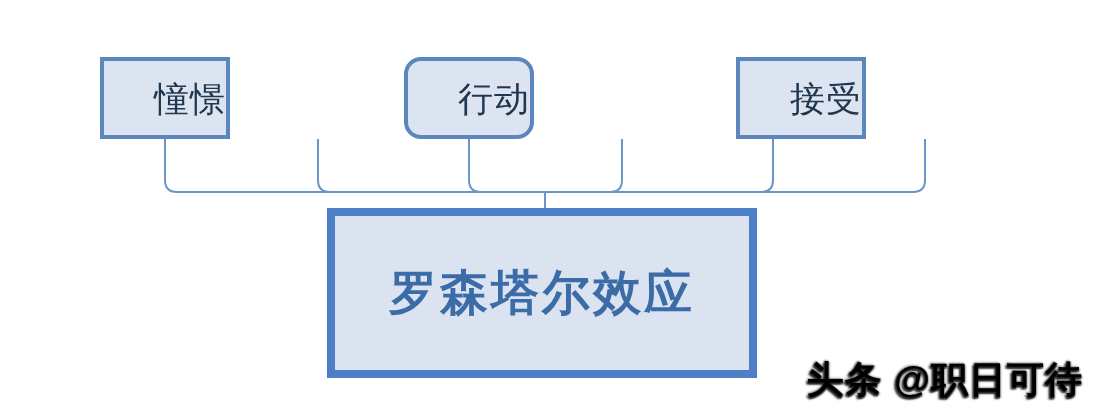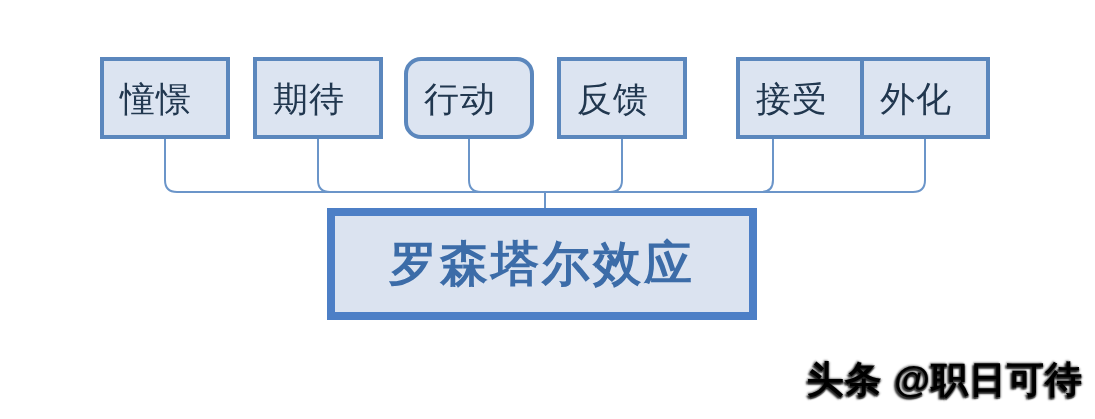--- a/index.html
+++ b/index.html
@@ -19,21 +19,21 @@
   .node {
     position: absolute;
     top: 57px;
     width: 130px;
     height: 82px;
     box-sizing: border-box;
     background: var(--node-fill, #dce4f1);
     border: 4px solid var(--node-border, #5b87bd);
     display: flex;
     align-items: center;
-    justify-content: flex-start;
+    justify-content: flex-end;
     padding-left: 16px;
   }
   .node span {
     font-size: 35px;
     color: var(--node-text, #21374f);
     letter-spacing: 1px;
     line-height: 1;
   }
   .n1 { left: 100px; }
   .n2 { left: 253px; }
@@ -55,21 +55,21 @@
     stroke: var(--connector, #6b95c9);
     stroke-width: 2;
   }
 
   
   .main-box {
     position: absolute;
     left: 327px;
     top: 208px;
     width: 430px;
-    height: 112px;
+    height: 170px;
     box-sizing: border-box;
     background: var(--main-fill, #dbe3f0);
     border: 8px solid var(--main-border, #4d7fc6);
     display: flex;
     align-items: center;
     justify-content: center;
   }
   .main-box span {
     font-size: 48px;
     font-weight: 700;
@@ -107,34 +107,25 @@
     <path d="M622 139 L622 180 Q622 192 610 192"></path>
     <path d="M773 139 L773 180 Q773 192 761 192"></path>
     <path d="M925 139 L925 180 Q925 192 913 192"></path>
     <path d="M177 192 L913 192"></path>
     <path d="M545 192 L545 209"></path>
   </svg>
 
   <div class="node n1">
     <span>憧憬</span>
   </div>
-  <div class="node n2">
-    <span>期待</span>
-  </div>
   <div class="node n3">
     <span>行动</span>
   </div>
-  <div class="node n4">
-    <span>反馈</span>
-  </div>
   <div class="node n5">
     <span>接受</span>
-  </div>
-  <div class="node n6">
-    <span>外化</span>
   </div>
 
   <div class="main-box">
     <span>罗森塔尔效应</span>
   </div>
 
   <div class="watermark">头条 @职日可待</div>
 
 </div>
 

